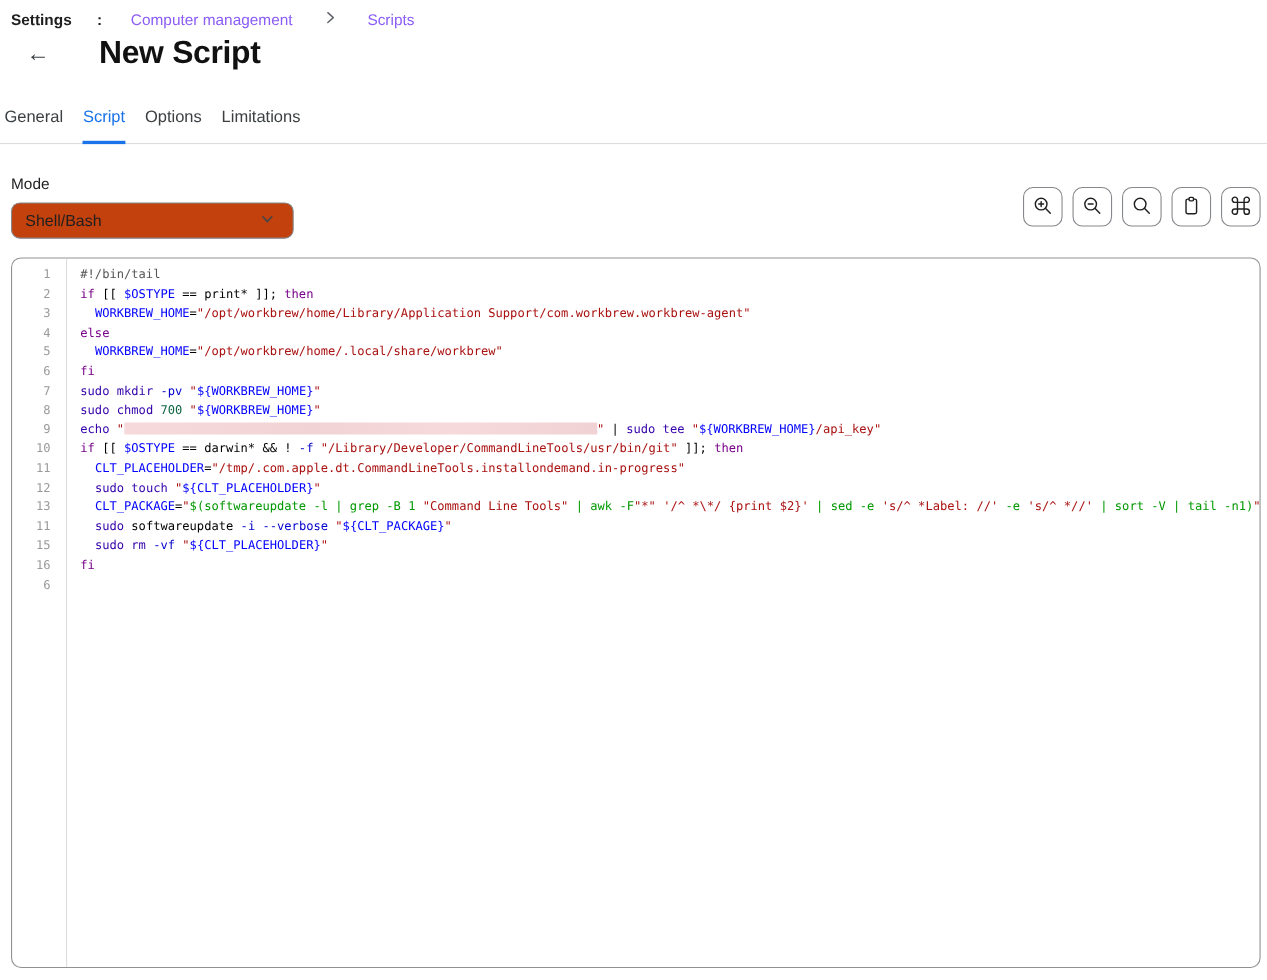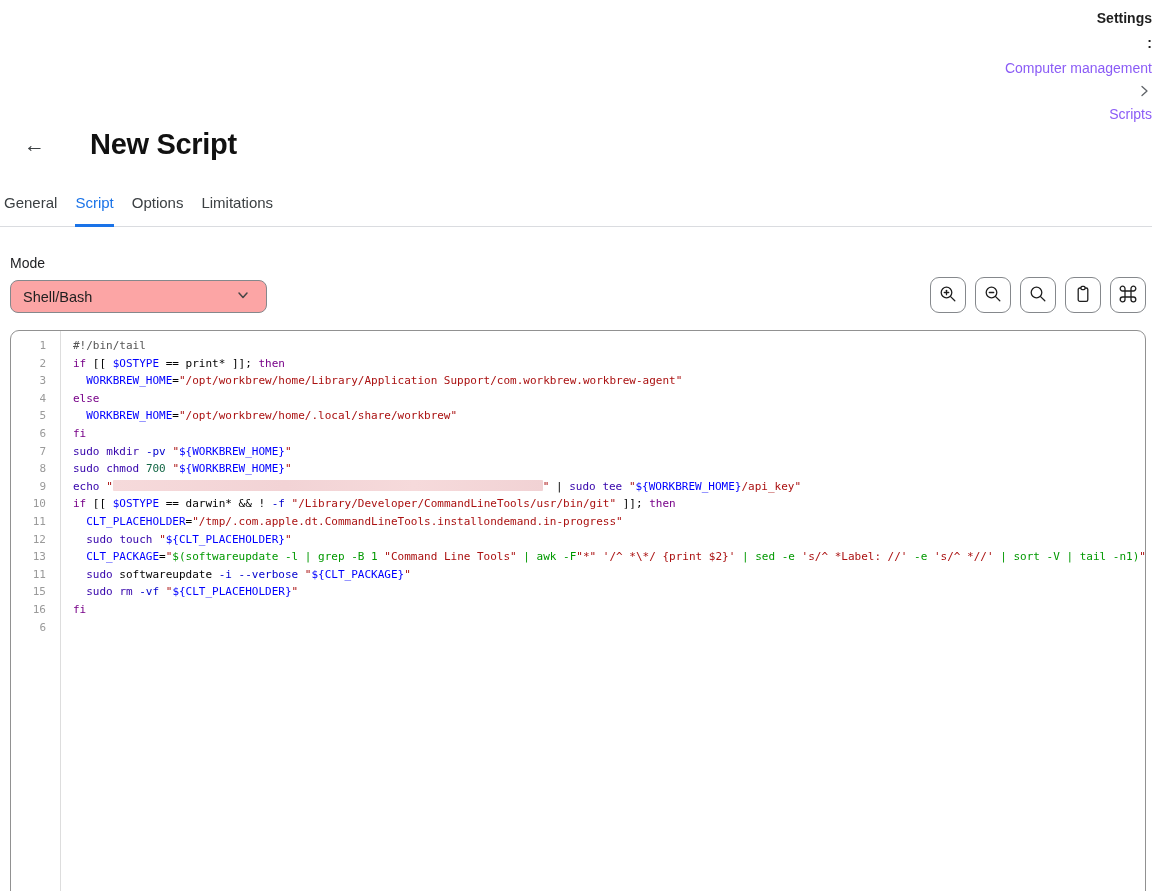--- a/index.html
+++ b/index.html
@@ -1,47 +1,47 @@
 <!DOCTYPE html>
 <html style="--accent: #1a73e8; --tok-plain: #000000; --tok-meta: #555555; --tok-keyword: #770088; --tok-builtin: #3300aa; --tok-def: #0000ff; --tok-attribute: #0000cc; --tok-number: #116644; --tok-string: #aa1111; --tok-quote: #009900;"><head>
 <meta charset="utf-8">
 <style>
   * { box-sizing: border-box; margin: 0; padding: 0; }
   html,body { width: 1152px; height: 891px; background: #fff; overflow: hidden;
     font-family: "Liberation Sans", sans-serif; color: #1f1f1f; }
 
   
-  .breadcrumb { display: flex; align-items: flex-end; gap: 9px; padding: 10px 0 0 10px;
-    font-size: 14px; color: #1f1f1f; flex-direction: column; }
+  .breadcrumb { display: flex; align-items: flex-start; gap: 26px; padding: 10px 0 0 10px;
+    font-size: 14px; color: #1f1f1f; }
   .crumb-root { font-weight: 700; }
   .crumb-colon { font-weight: 700; margin-left: -3px; }
   .crumb-link { color: #8b5cf6; }
   .crumb-chevron { color: #5f6368; display: inline-flex; margin: 0 2px; }
 
   
   .header { display: flex; align-items: center; gap: 14px; padding: 6px 0 0 20px; }
   .back-btn { font-size: 21px; color: #3c4043; background: none; border: none;
     cursor: pointer; line-height: 1; padding: 2px 4px; }
   .page-title { font-size: 29px; font-weight: 700; letter-spacing: -0.3px; color: #111; margin-left: 27px; }
 
   
   .tabbar { display: flex; gap: 18px; margin-top: 27px; padding-left: 4px;
     border-bottom: 1px solid #dadce0; }
   .tab { font-size: 15px; color: #3c4043; padding: 6px 0 13px 0; cursor: pointer;
     border-bottom: 3px solid transparent; margin-bottom: -1px; }
   .tab.active { color: var(--accent, #1a73e8); border-bottom-color: var(--accent, #1a73e8); }
 
   
-  .controls { display: flex; align-items: flex-end; justify-content: space-between;
+  .controls { display: flex; align-items: center; justify-content: space-between;
     margin: 28px 6px 0 10px; }
   .select-group { display: inline-block; margin-right: 10px; vertical-align: top; }
   .field-label { font-size: 14px; color: #202124; margin-bottom: 9px; }
   .select { display: flex; align-items: center; justify-content: space-between;
     border: 1px solid #85888c; border-radius: 8px; height: 33px; padding: 0 12px 0 12px;
-    font-size: 14.5px; color: #1f1f1f; background: #fca5a5; cursor: pointer; }
+    font-size: 14.5px; color: #1f1f1f; background: #c2410c; cursor: pointer; }
   .select.mode { width: 257px; }
   .select.theme { width: 253px; }
   .select svg { flex: 0 0 auto; }
 
   .toolbar { display: flex; gap: 9px; }
   .tool-btn { width: 36px; height: 36px; border: 1px solid #85888c; border-radius: 9px;
     background: #fff; display: flex; align-items: center; justify-content: center;
     cursor: pointer; padding: 0; }
 
   

